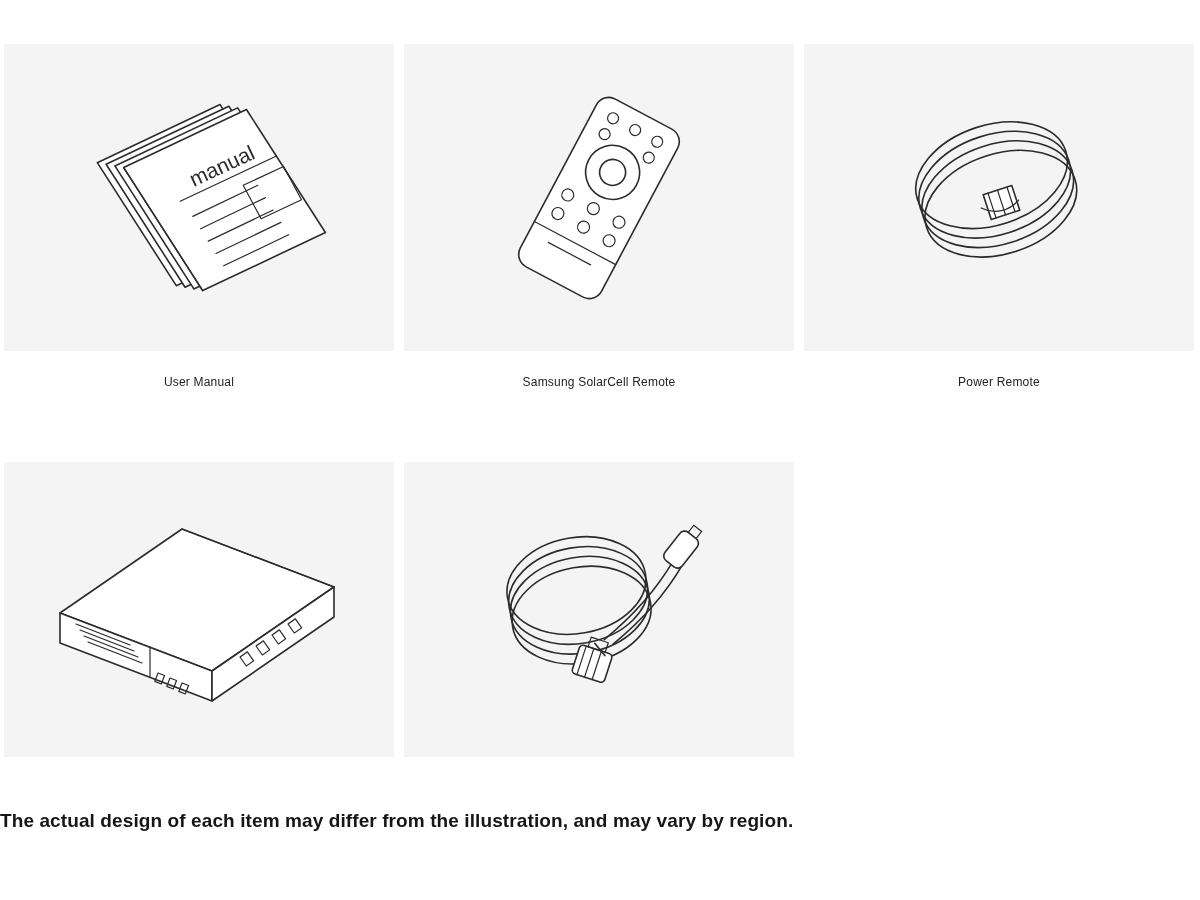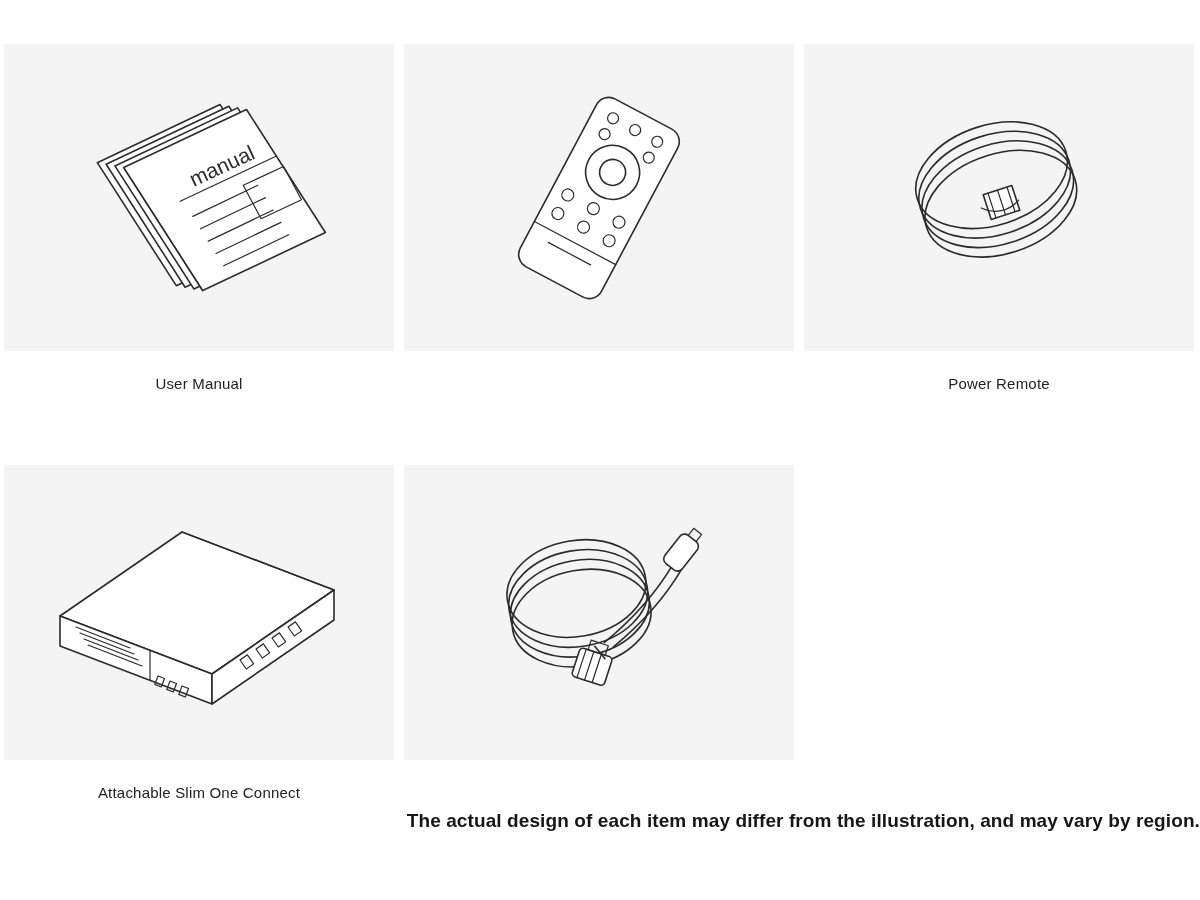--- a/index.html
+++ b/index.html
@@ -39,37 +39,37 @@
     width: 390px;
     height: 307px;
     background: #f4f4f4;
     display: flex;
     align-items: center;
     justify-content: center;
     box-sizing: border-box;
   }
   .tile.row2 { height: 295px; }
   .caption {
-    font-size: 15px;
+    font-size: 12px;
     letter-spacing: 0.2px;
     color: #222222;
     text-align: right;
     padding-top: 24px;
     padding-bottom: 10px;
     white-space: nowrap;
   }
   .row2wrap {
     margin-top: 63px;
   }
   .footer {
     position: absolute;
     left: 0;
     right: 0;
     bottom: 68px;
-    text-align: right;
+    text-align: left;
     font-size: 19px;
     letter-spacing: 0.1px;
     color: #161616;
     font-weight: 600;
   }
   .empty-tile { width: 390px; height: 295px; background: transparent; }
   svg { display: block; }
   .ln { fill: none; stroke: #2b2b2b; stroke-width: 1.6; stroke-linecap: round; stroke-linejoin: round; }
   .ln-thin { fill: none; stroke: #2b2b2b; stroke-width: 1.2; stroke-linecap: round; stroke-linejoin: round; }
   .fillw { fill: #ffffff; stroke: #2b2b2b; stroke-width: 1.6; stroke-linejoin: round; stroke-linecap: round; }
@@ -143,20 +143,21 @@
               <circle class="ln-thin" cx="121" cy="158" r="6"></circle>
               <circle class="ln-thin" cx="150" cy="158" r="6"></circle>
               <circle class="ln-thin" cx="179" cy="158" r="6"></circle>
 
               <path class="ln-thin" d="M126 188 h48"></path>
               <path class="ln-thin" d="M104 176 h92"></path>
             </g>
           </svg>
         </span>
       </div>
+      <div class="caption">Samsung SolarCell Remote</div>
     </div>
 
     <div class="cell spacer"></div>
 
     <div class="cell">
       <div class="tile">
         <span>
           <svg width="280" height="240" viewBox="0 0 280 240">
             <g transform="rotate(-18 140 120)">
               <ellipse class="ln" cx="140" cy="96" rx="78" ry="50"></ellipse>
@@ -199,21 +200,20 @@
 
             <rect class="ln-thin" x="206" y="162" width="9" height="11" transform="rotate(-35 206 162)"></rect>
             <rect class="ln-thin" x="222" y="151" width="9" height="11" transform="rotate(-35 222 151)"></rect>
             <rect class="ln-thin" x="238" y="140" width="9" height="11" transform="rotate(-35 238 140)"></rect>
             <rect class="ln-thin" x="254" y="129" width="9" height="11" transform="rotate(-35 254 129)"></rect>
 
             <path class="ln-thin" d="M148 34 L300 92"></path>
           </svg>
         </span>
       </div>
-      <div class="caption">Attachable Slim One Connect</div>
     </div>
 
     <div class="cell spacer"></div>
 
     <div class="cell">
       <div class="tile row2">
         <span>
           <svg width="300" height="240" viewBox="0 0 300 240">
             <g transform="rotate(-10 150 120)">
               <ellipse class="ln" cx="132" cy="92" rx="70" ry="48"></ellipse>

